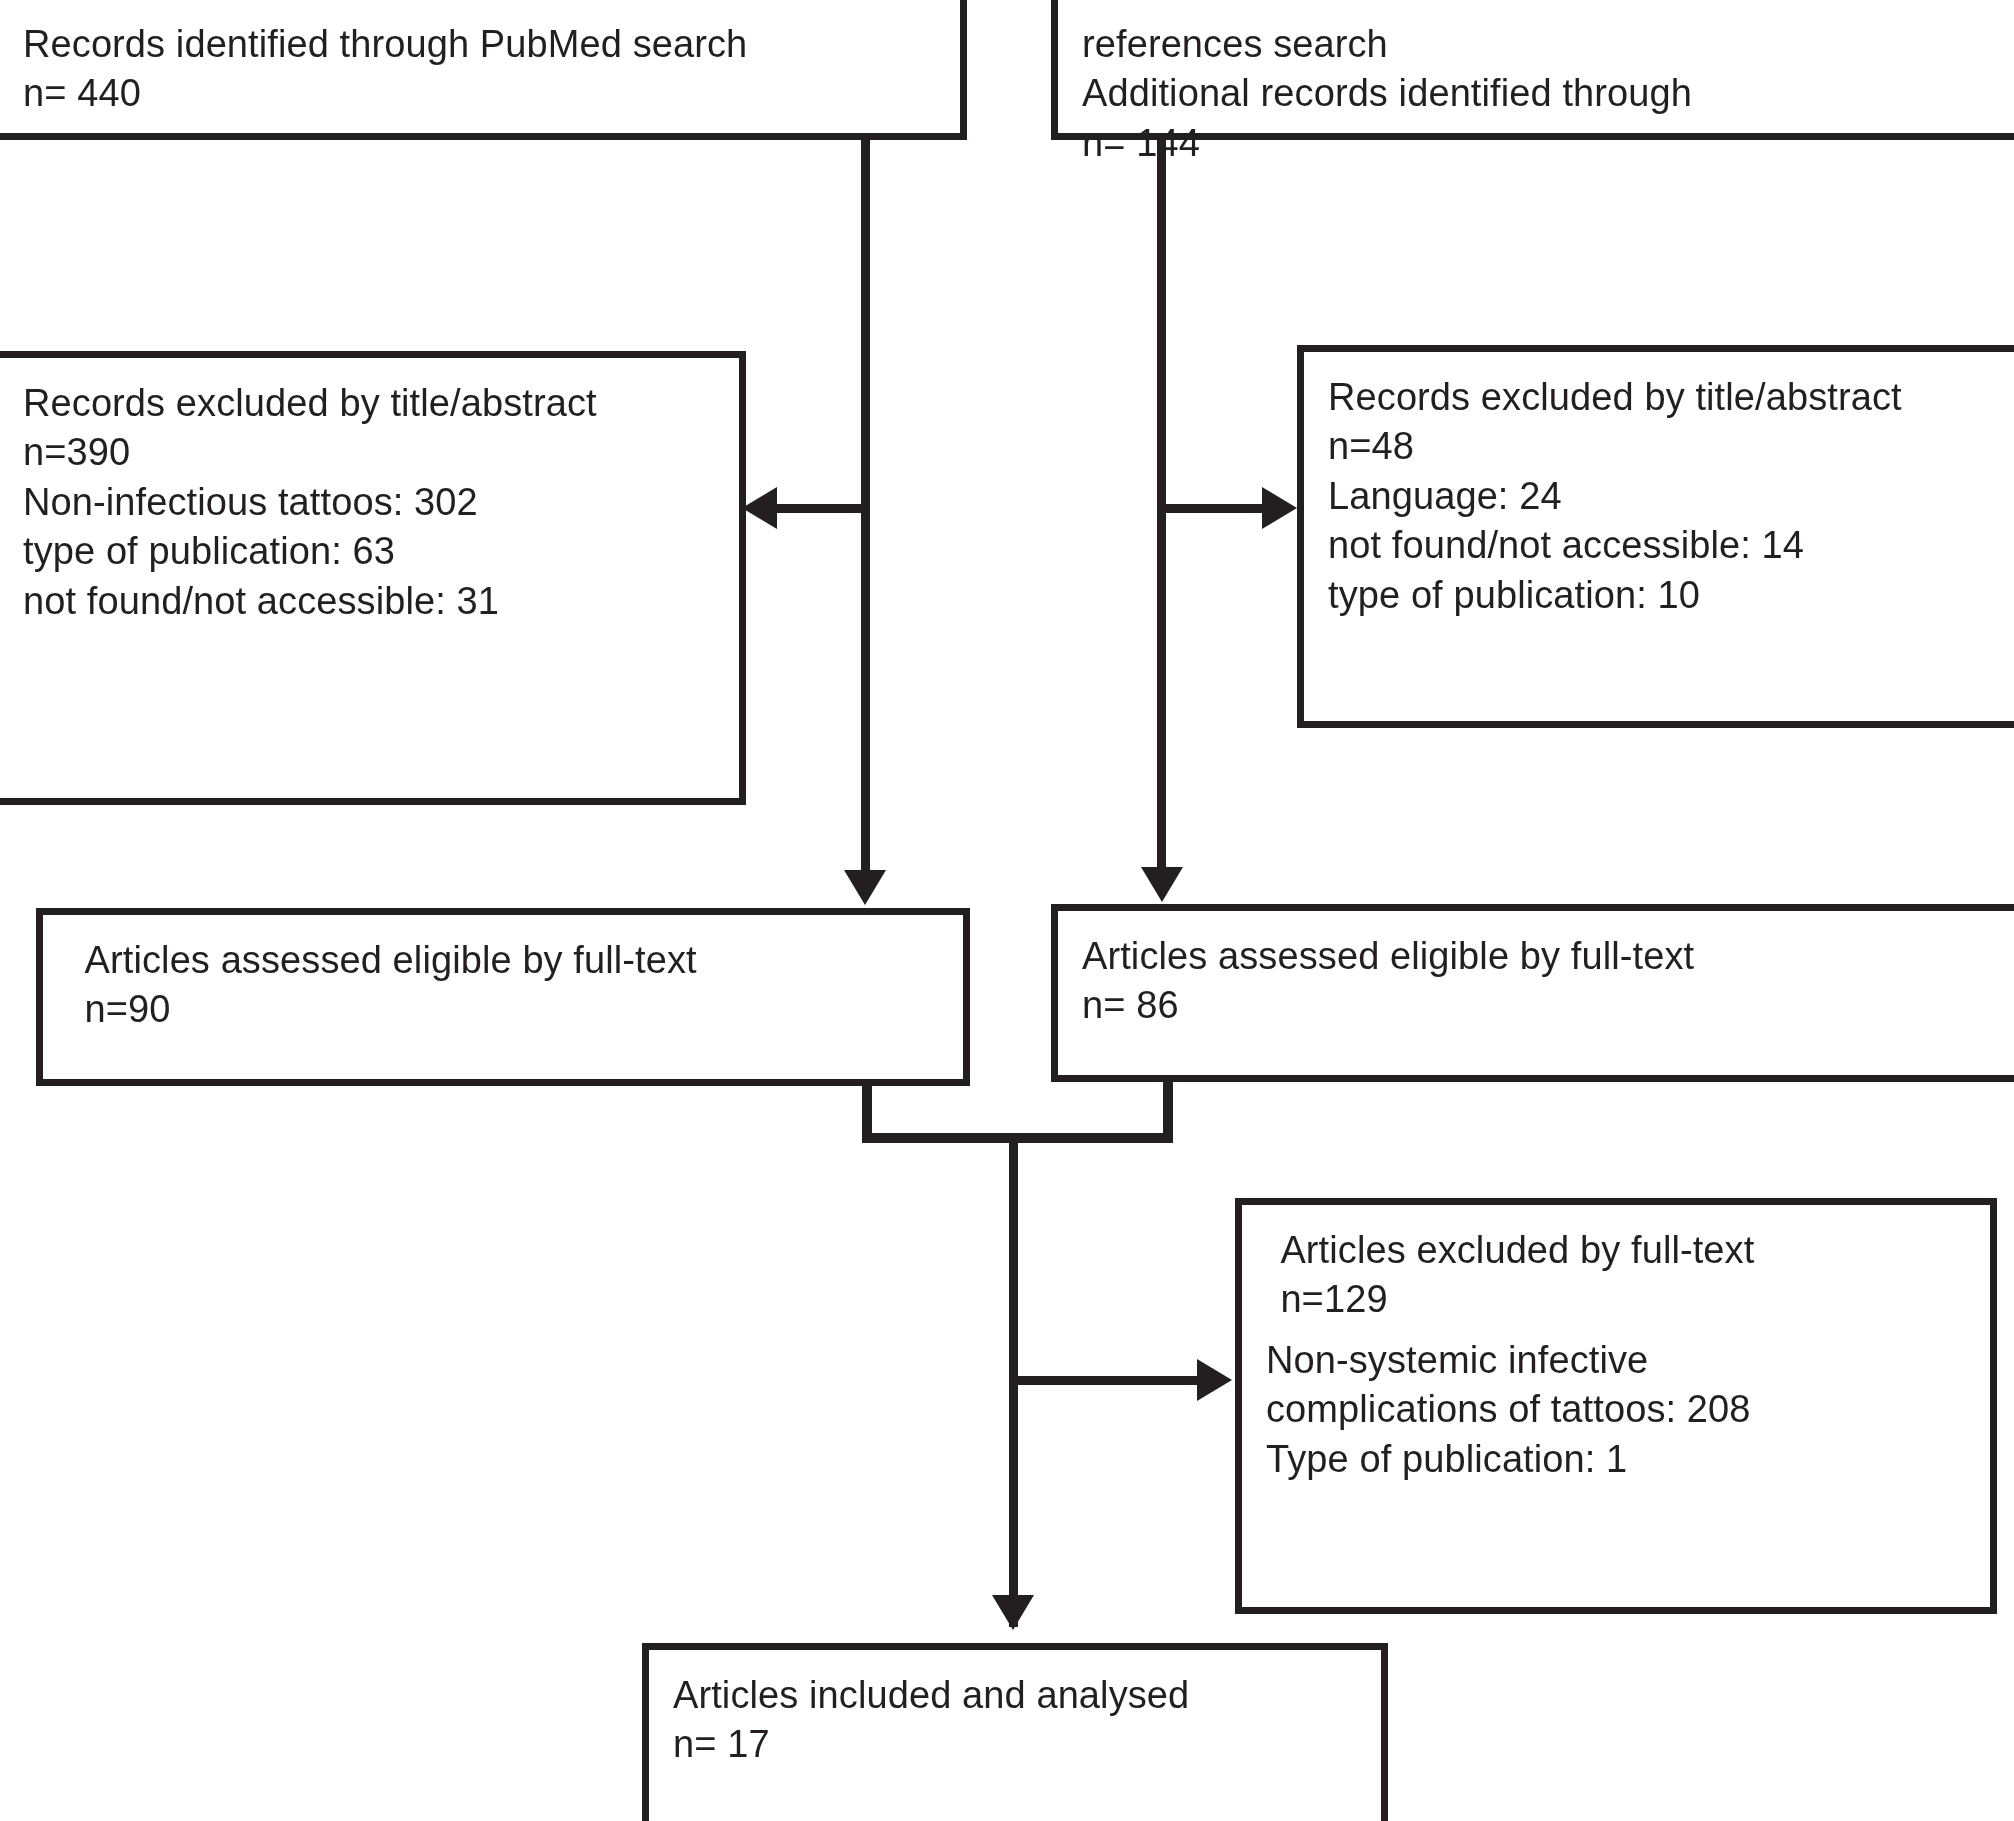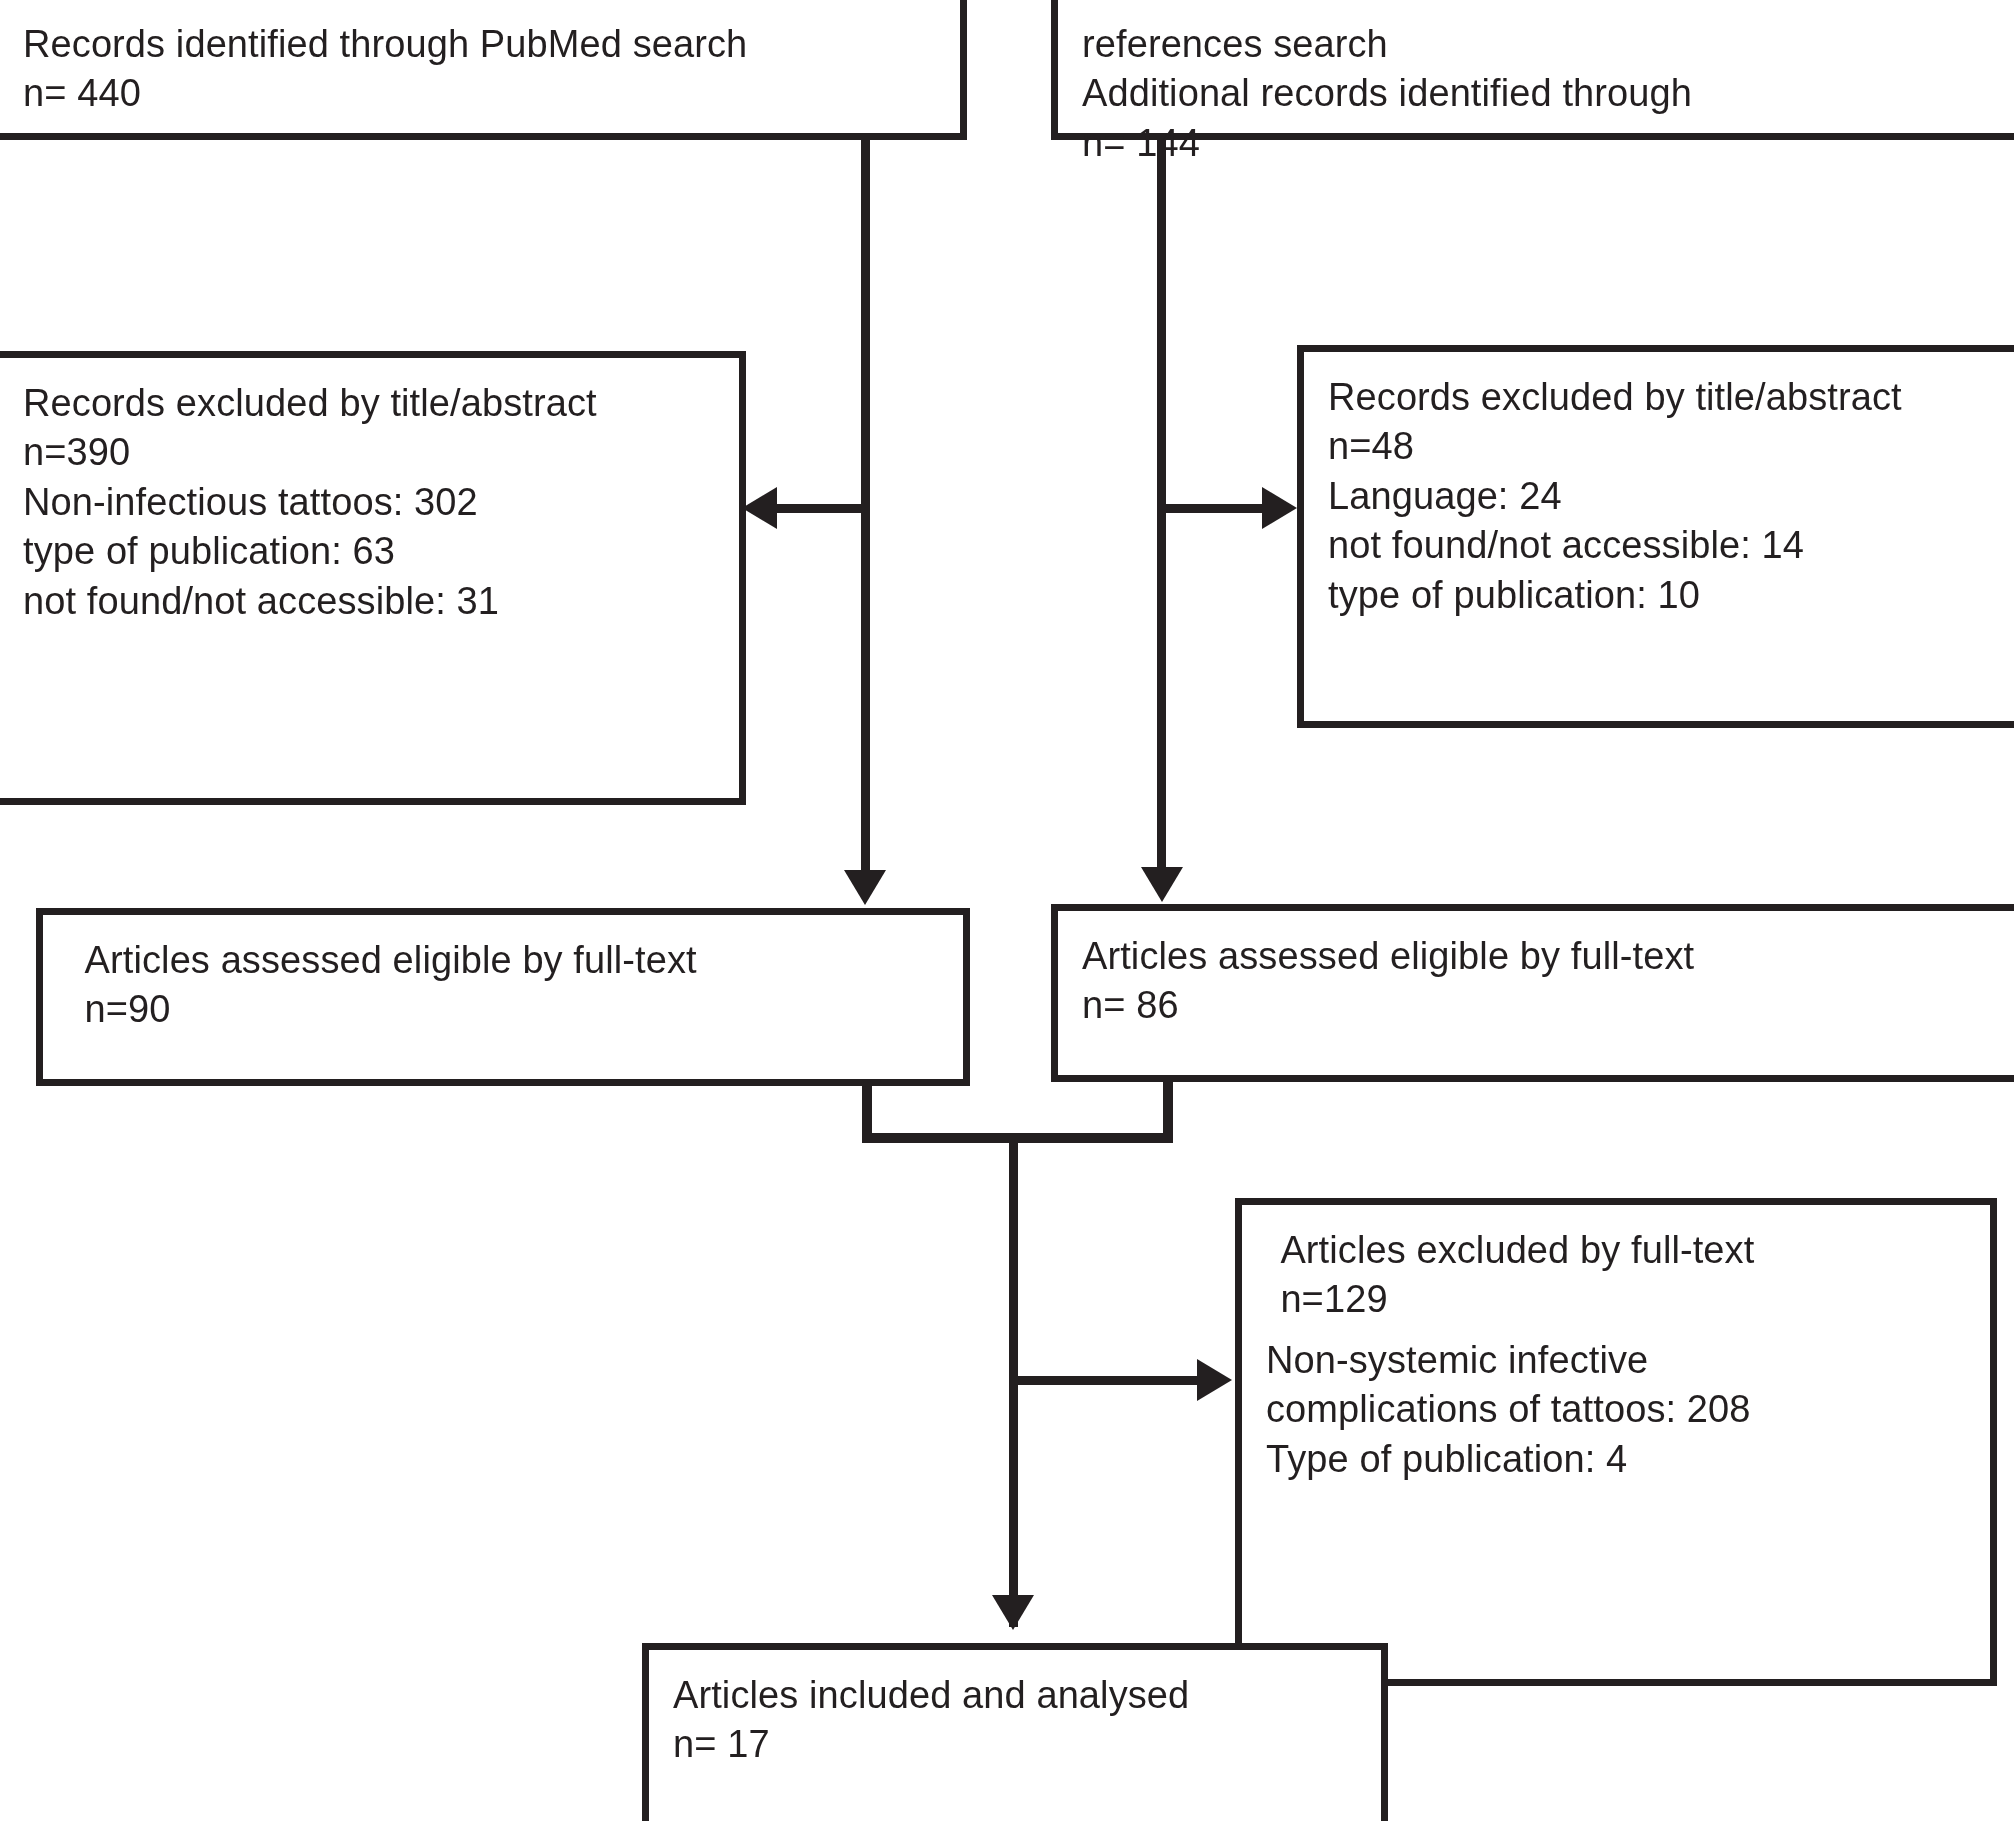--- a/index.html
+++ b/index.html
@@ -71,21 +71,21 @@
     border-top: 35px solid #231f20;
   }
 
   
   #node-pubmed        { left: -8px;  top: -8px;   width: 975px; height: 148px; }
   #node-references    { left: 1051px; top: -8px;   width: 975px; height: 148px; }
   #node-excl-left     { left: -8px;  top: 351px;   width: 754px;  height: 454px; }
   #node-excl-right    { left: 1297px; top: 345px;   width: 730px;  height: 383px; }
   #node-elig-left     { left: 36px;   top: 908px;  width: 934px; height: 178px; }
   #node-elig-right    { left: 1051px; top: 904px;  width: 975px; height: 178px; }
-  #node-excl-full     { left: 1235px; top: 1198px;  width: 762px;  height: 488px; }
+  #node-excl-full     { left: 1235px; top: 1198px;  width: 762px;  height: 416px; }
   #node-included      { left: 642px;  top: 1643px;  width: 746px;  height: 191px; }
 
   .indent-sm { padding-left: 14.4px; }
   .indent-md { padding-left: 17.6px; }
   .gap-sm { height: 11.2px; }
 </style>
 </head>
 <body>
 
 <div id="stage">
@@ -126,21 +126,21 @@
     <div class="line tl">Articles assessed eligible by full-text</div>
     <div class="line tl">n= 86</div>
   </div>
 
   <div class="node" id="node-excl-full">
     <div class="line tl indent-sm">Articles excluded by full-text</div>
     <div class="line tl indent-sm">n=129</div>
     <div class="gap-sm"></div>
     <div class="line tl">Non-systemic infective</div>
     <div class="line tl">complications of tattoos: 208</div>
-    <div class="line tl">Type of publication: 4</div>
+    <div class="line tl">Type of publication: 1</div>
   </div>
 
   <div class="node" id="node-included">
     <div class="line tl">Articles included and analysed</div>
     <div class="line tl">n= 17</div>
   </div>
 
   <div class="vline" style="left:861px; top:140px; height:748px;"></div>
   <div class="arrow-down" style="left:844px; top:870px;"></div>
 

